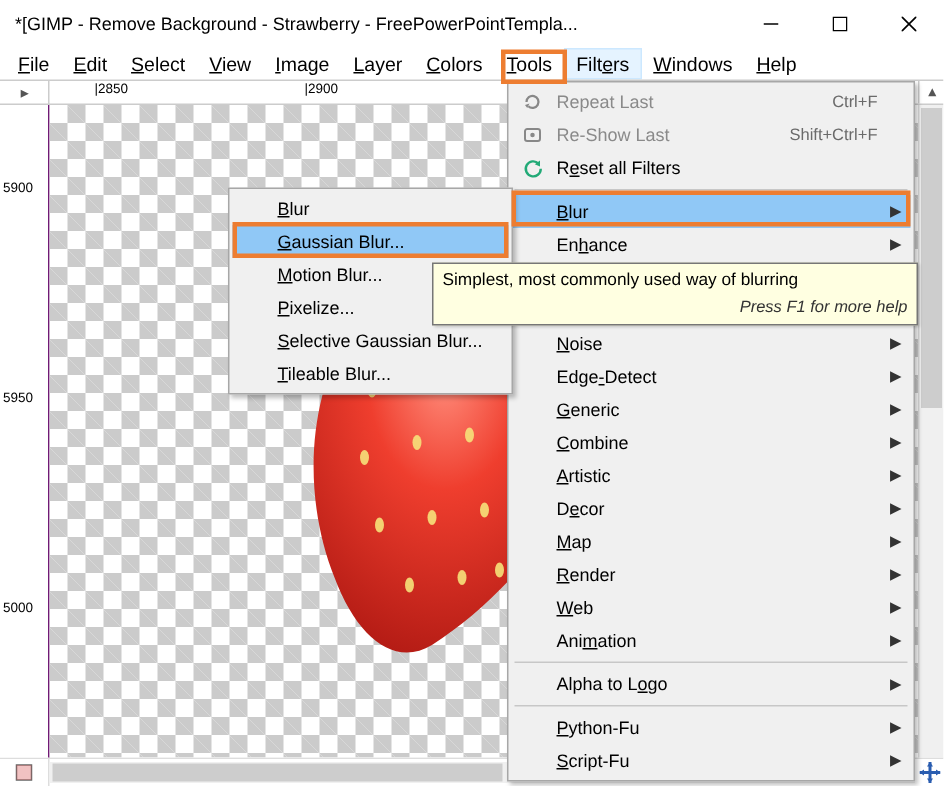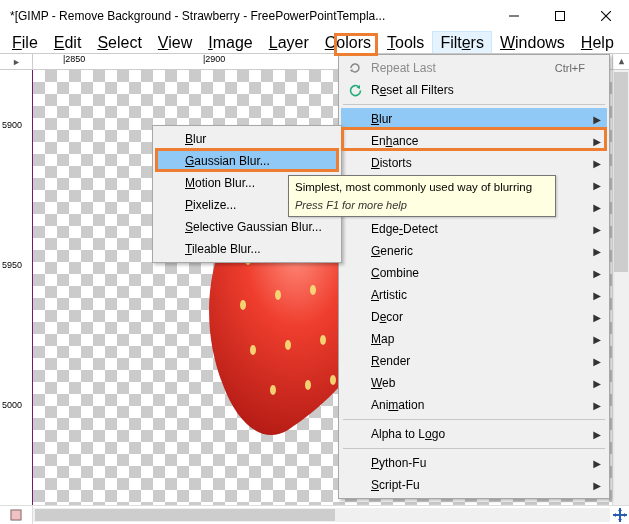--- a/index.html
+++ b/index.html
@@ -6,21 +6,21 @@
   body { margin:0; width:629px; height:524px; overflow:hidden; background:#fff; position:relative; }
 
   
   .titlebar { height:32px; display:flex; align-items:center; padding:0 0 0 10px; font-size:12px; color:#000;justify-content:space-between; }
   .titlebar .title-text { flex:1; overflow:hidden; white-space:nowrap; text-overflow:ellipsis; }
   .winbtns { display:flex; height:32px; }
   .winbtn { width:46px; height:32px; display:flex; align-items:center; justify-content:center; font-size:11px; color:#000; }
   .winbtn svg { width:10px; height:10px; }
 
   
-  .menubar { height:21px; display:flex; align-items:center; padding:0 4px; font-size:16px; }
+  .menubar { height:21px; display:flex; align-items:center; padding:0 4px; font-size:13px; }
   .menubar .menuitem { padding:2px 7px; border:1px solid transparent; }
   .menubar .menuitem.highlight { background:#e5f3ff; border:1px solid #cce8ff; }
   .menuitem .ul { text-decoration:underline; }
   .orangebox { position:absolute; border:3px solid #ed7d31; pointer-events:none; }
 
   
   .hruler { position:relative; height:17px; background:#fff; border-top:1px solid #ccc; border-bottom:1px solid #ccc; margin-top:0; display:flex; }
   .hruler .corner { width:33px; height:17px; border-right:1px solid #ccc; display:flex; align-items:center; justify-content:center; }
   .hruler .corner svg{width:9px;height:9px;}
   .hruler .ticks { flex:1; position:relative; font-size:9px; color:#000; }
@@ -59,21 +59,21 @@
   .dropdown .mi { height:22px; display:flex; align-items:center; padding:0 22px 0 30px; position:relative; white-space:nowrap; }
   .dropdown .mi.disabled { color:#8a8a8a; }
   .dropdown .mi.highlight { background:#90c8f6; }
   .dropdown .mi .accel { position:absolute; right:22px; color:#6a6a6a; font-size:11px;}
   .dropdown .mi .submenu-arrow{ position:absolute; right:6px; font-size:10px; color:#333;}
   .dropdown .mi .icon{position:absolute;left:6px;width:16px;height:16px;display:flex;align-items:center;justify-content:center;}
   .dropdown .sep{ height:1px; margin:3px 2px; background:#c7c7c7; }
   .underline{text-decoration:underline;}
 
   .tooltip { position:absolute; background:#ffffe1; border:1px solid #767676; font-size:11.5px; padding:4px 6px; box-shadow:1px 1px 2px rgba(0,0,0,.2); line-height:1.35; }
-  .tooltip .help{ font-style:italic; color:#333; margin-top:2px; font-size:11px;}
+  .tooltip .help{ font-style:italic; color:#333; text-align:right; margin-top:2px; font-size:11px;}
 </style>
 </head>
 <body>
 
 <div class="titlebar">
   <span class="title-text">*[GIMP - Remove Background - Strawberry - FreePowerPointTempla...</span>
   <div class="winbtns">
     <div class="winbtn">
         <svg viewBox="0 0 10 10">
           <line x1="0" y1="5" x2="10" y2="5" stroke="#000" stroke-width="1"></line>
@@ -202,20 +202,30 @@
     <div class="mi disabled">
       <span class="icon">
         <svg width="14" height="14" viewBox="0 0 14 14">
           <path d="M3 7a4 4 0 1 1 1.2 2.8" fill="none" stroke="#888" stroke-width="1.5"></path>
           <polygon points="2,9 5,8 3.5,11" fill="#888"></polygon>
         </svg>
       </span>
       <span>Repeat Last</span>
       <span class="accel">Ctrl+F</span>
     </div>
+    <div class="mi disabled">
+      <span class="icon">
+        <svg width="14" height="14" viewBox="0 0 14 14">
+          <rect x="2" y="3" width="10" height="8" rx="1.5" fill="none" stroke="#888" stroke-width="1.3"></rect>
+          <circle cx="7" cy="7" r="1.5" fill="#888"></circle>
+        </svg>
+      </span>
+      <span>Re-Show Last</span>
+      <span class="accel">Shift+Ctrl+F</span>
+    </div>
     <div class="mi">
       <span class="icon">
         <svg width="14" height="14" viewBox="0 0 14 14">
           <path d="M11 4a5 5 0 1 0 1.5 3.5" fill="none" stroke="#2a7" stroke-width="1.6"></path>
           <polygon points="12,2 12,6 8.5,4.5" fill="#2a7"></polygon>
         </svg>
       </span>
       <span>R<span class="underline">e</span>set all Filters</span>
     </div>
     <div class="sep"></div>
@@ -305,20 +315,20 @@
       <span><span class="underline">P</span>ixelize...</span>
     </div>
     <div class="mi">
       <span><span class="underline">S</span>elective Gaussian Blur...</span>
     </div>
     <div class="mi">
       <span><span class="underline">T</span>ileable Blur...</span>
     </div>
   </div>
 
-<div class="tooltip" style="left:288px; top:175px; width:268px;">
+<div class="tooltip" style="left:288px; top:175px; width:324px;">
   <div>Simplest, most commonly used way of blurring</div>
   <div class="help">Press F1 for more help</div>
 </div>
 
 <div class="orangebox" style="left:334px; top:33px; width:44px; height:23px;"></div>
 <div class="orangebox" style="left:341px; top:127px; width:266px; height:24px;"></div>
 <div class="orangebox" style="left:155px; top:148px; width:184px; height:24px;"></div>
 
 </body></html>

